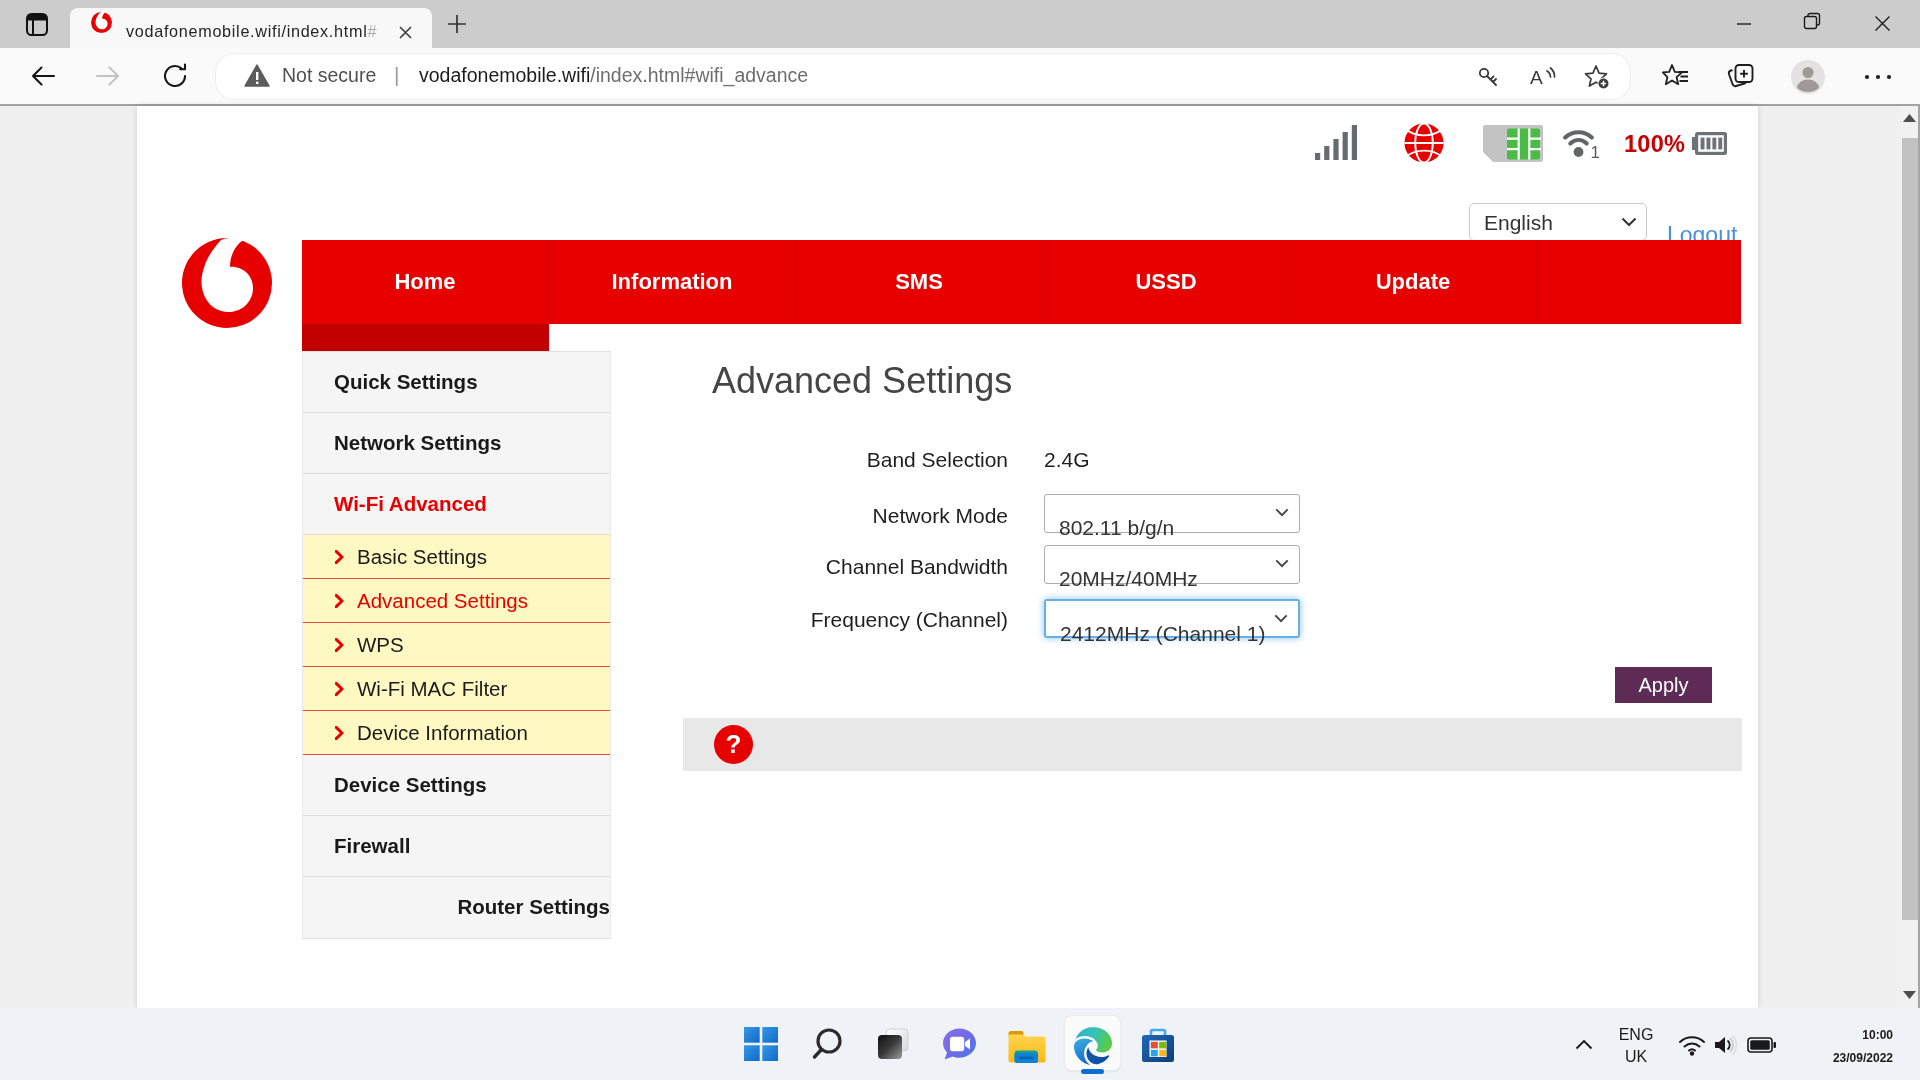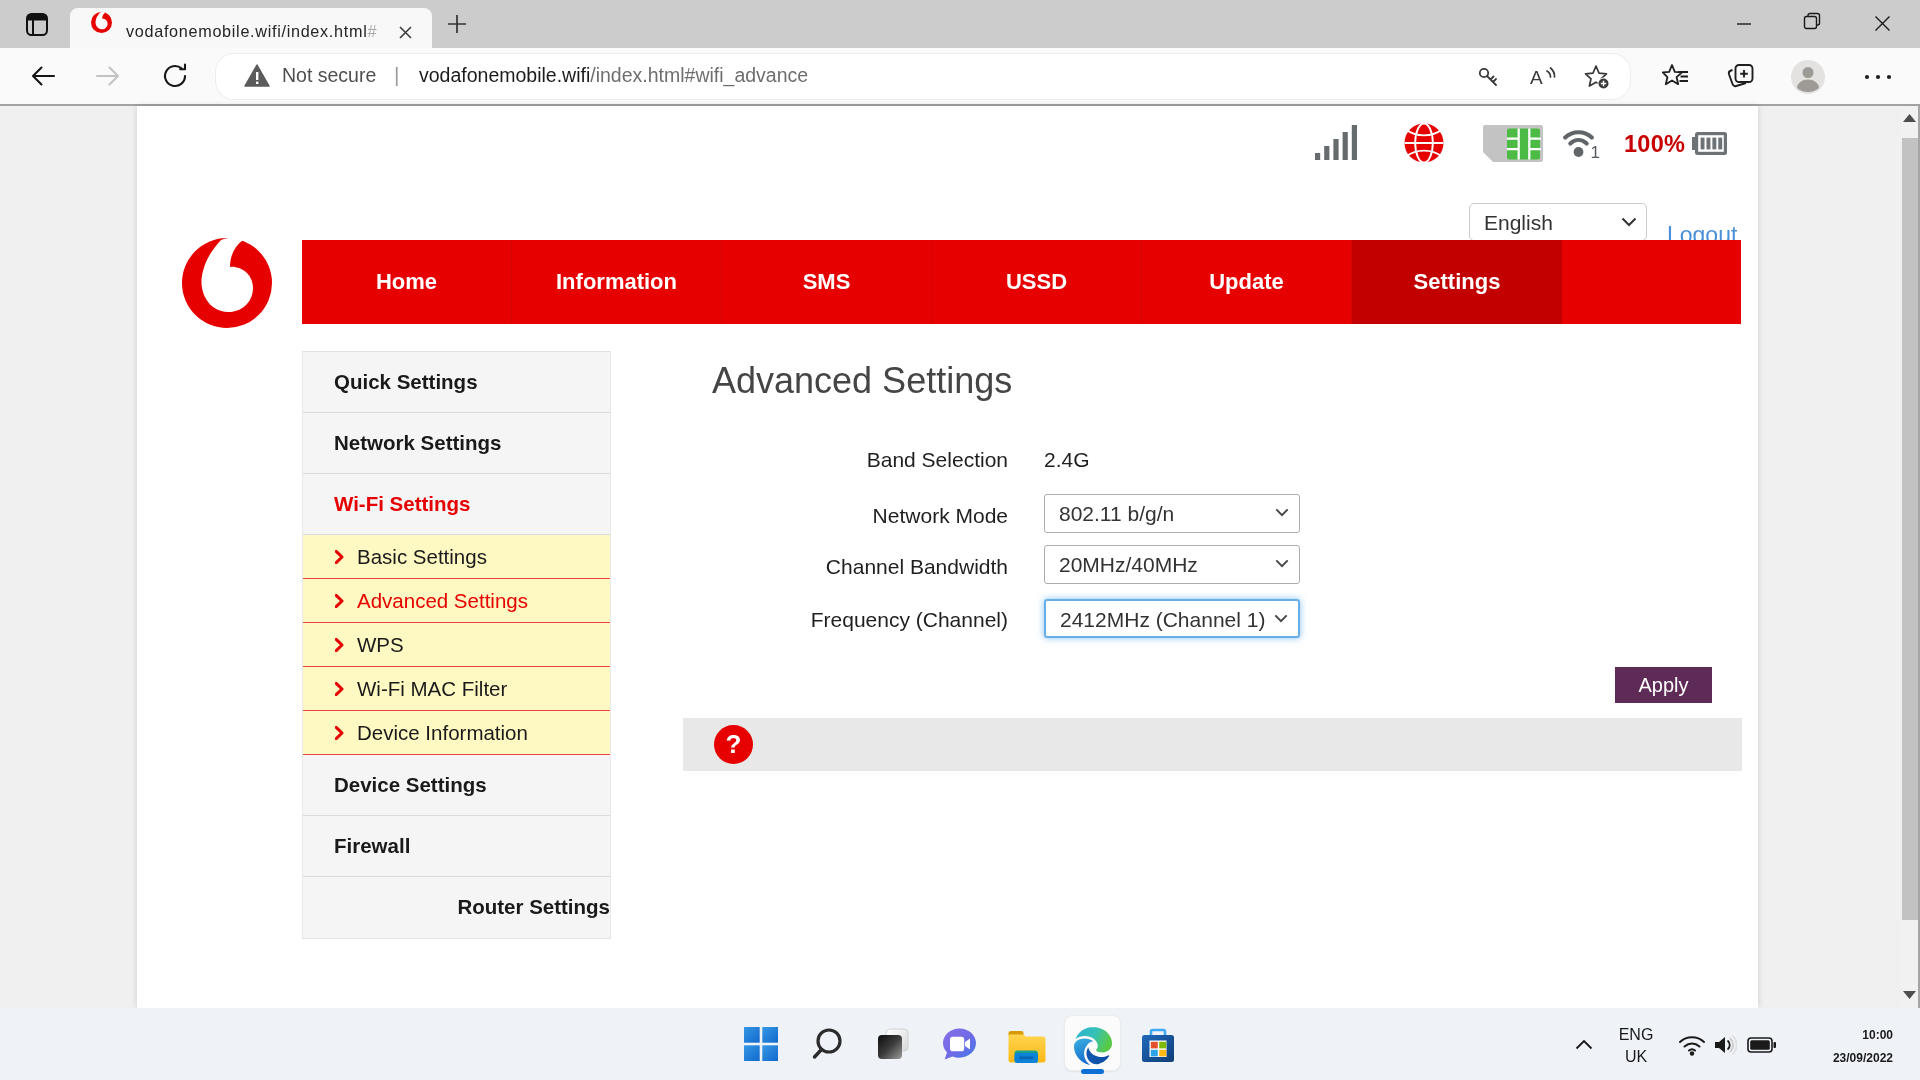--- a/index.html
+++ b/index.html
@@ -25,38 +25,38 @@
   #sbthumb { left:138px; top:32px; width:16px; height:782px; background:#c2c2c2; }
   #winborder { left:1918px; top:106px; width:2px; height:902px; background:#a5a5a5; }
 
   
   #langsel { left:1332px; top:65px; width:178px; height:38px; border:1px solid #cbcbcb; border-radius:5px; background:#fff;margin-top:32px; }
   #langsel span { position:absolute; left:14px; top:7px; font-size:21px; color:#333; }
   #logout { left:1530px; top:84px; font-size:23px; color:#4a90d9;margin-top:32px; }
 
   
   #nav { left:165px; top:134px; width:1439px; height:84px; background:#e60000; }
-  .navitem { float:left; width:210px; height:84px; line-height:84px; text-align:center; color:#fff; font-size:22px; font-weight:bold; border-right:1px solid #d40505; }
+  .navitem { float:left; width:247px; height:84px; line-height:84px; text-align:center; color:#fff; font-size:22px; font-weight:bold; border-right:1px solid #d40505; }
   .navitem:last-child { border-right:none; }
   #nav .active { background:#c20000; }
   #vlogo { left:45px; top:132px; width:90px; height:90px; }
 
   
   #sidebar { left:165px; top:245px; width:309px; border-top:1px solid #e2e2e2; border-left:1px solid #e9e9e9; border-right:1px solid #e9e9e9; border-bottom:1px solid #e2e2e2; }
   .mitem { height:61px; background:#f5f5f5; border-bottom:1px solid #dcdcdc; font-weight:bold; font-size:20.5px; color:#1a1a1a; line-height:60px; padding-left:31px; }
   .sitem { height:44px; background:#fef9c3; border-bottom:1px solid #ef4444; font-size:20.5px; color:#1a1a1a; line-height:43px; padding-left:54px; position:relative; }
   .mitem:last-child { border-bottom:none;text-align:right; }
   .red { color:#e60000; }
   .arrow { position:absolute; left:32px; top:15px; }
 
   
   #title { left:575px; top:254px; font-size:36px; color:#454545; }
   .flabel { position:absolute; font-size:21px; color:#1f1f1f; width:300px; text-align:right; }
   .fsel { position:absolute; left:907px; width:256px; height:39px; background:#fff; border:1px solid #adadad; border-radius:3px; font-size:21px; color:#333; }
-  .fsel span { position:absolute; left:14px; top:7px; }
+  .fsel span { position:absolute; left:14px; top:21px; }
   .chev { position:absolute; right:10px; top:13px; width:14px; height:9px; }
   #applybtn { left:1478px; top:561px; width:97px; height:36px; background:#5e2a56; color:#fff; font-size:20px; text-align:center; line-height:36px; }
   #helpbar { left:546px; top:612px; width:1059px; height:53px; background:#e8e8e8; }
   #helpq { left:31px; top:7px; width:39px; height:39px; border-radius:50%; background:#e60000; color:#fff; font-size:26px; font-weight:bold; text-align:center; line-height:39px; }
 
   
   #taskbar { left:0; top:1008px; width:1920px; height:72px; background:#eff3f8; }
   .tbicon { position:absolute; top:10px; width:34px; height:34px; }
 </style>
 </head>
@@ -226,21 +226,21 @@
       <div class="navitem">Information</div>
       <div class="navitem">SMS</div>
       <div class="navitem">USSD</div>
       <div class="navitem">Update</div>
       <div class="navitem active">Settings</div>
     </div>
 
     <div class="abs" id="sidebar">
       <div class="mitem">Quick Settings</div>
       <div class="mitem">Network Settings</div>
-      <div class="mitem red">Wi-Fi Settings</div>
+      <div class="mitem red">Wi-Fi Advanced</div>
       <div class="sitem"><svg class="arrow" width="9" height="14" viewBox="0 0 9 14">
             <path d="M1.2 1.4 L7 7 L1.2 12.6" fill="none" stroke="#e60000" stroke-width="3" stroke-linecap="round" stroke-linejoin="round"></path>
           </svg>Basic Settings</div>
       <div class="sitem"><svg class="arrow" width="9" height="14" viewBox="0 0 9 14">
             <path d="M1.2 1.4 L7 7 L1.2 12.6" fill="none" stroke="#e60000" stroke-width="3" stroke-linecap="round" stroke-linejoin="round"></path>
           </svg><span class="red">Advanced Settings</span></div>
       <div class="sitem"><svg class="arrow" width="9" height="14" viewBox="0 0 9 14">
             <path d="M1.2 1.4 L7 7 L1.2 12.6" fill="none" stroke="#e60000" stroke-width="3" stroke-linecap="round" stroke-linejoin="round"></path>
           </svg>WPS</div>
       <div class="sitem"><svg class="arrow" width="9" height="14" viewBox="0 0 9 14">

